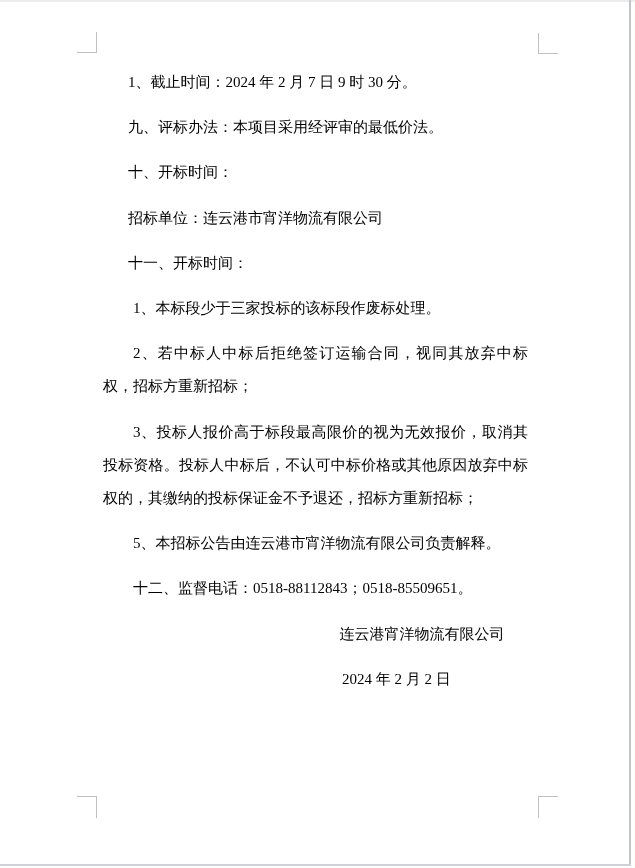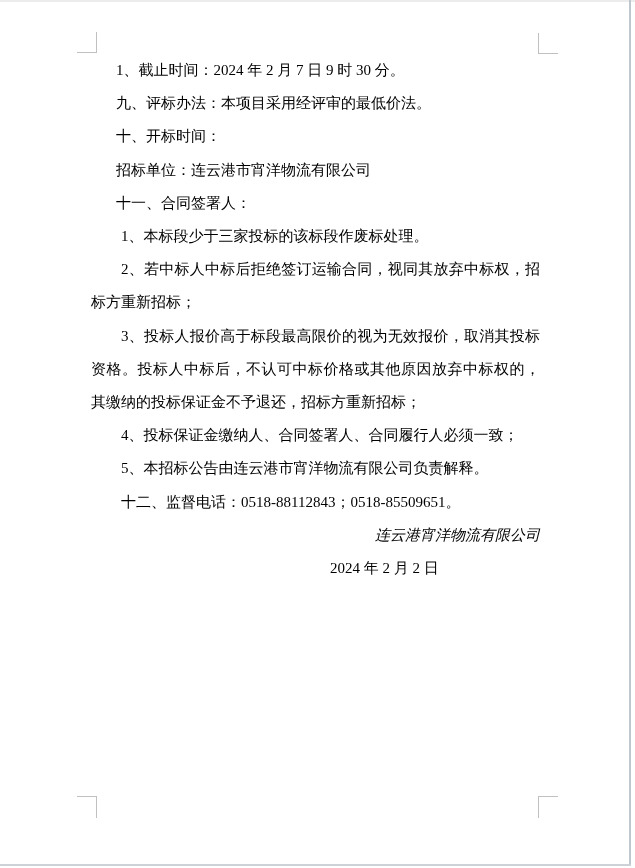--- a/index.html
+++ b/index.html
@@ -39,49 +39,48 @@
     position: absolute;
     left: 91px;
     top: 54px;
     width: 449px;
     font-size: 15px;
     line-height: 33.2px;
     text-align: justify;
     letter-spacing: 0;
   }
   .doc-body p {
-    margin: 0;
+    margin: 12px;
     padding: 0;
     white-space: pre-wrap;
     word-break: break-all;
   }
   .ind-normal    { text-indent: 25px; }
   .ind-deep      { text-indent: 30px; }
-  .ind-signature { text-indent: 213px; text-align: right; font-style: italic; }
+  .ind-signature { text-indent: 213px; text-align: center; }
   .ind-date      { text-indent: 239px; text-align: left; }
 </style>
 </head>
 <body>
 
 <div class="edge-top"></div>
 <div class="edge-right"></div>
 <div class="edge-bottom"></div>
 
 <div class="crop crop-tl"></div>
 <div class="crop crop-tr"></div>
 <div class="crop crop-bl"></div>
 <div class="crop crop-br"></div>
 
 <div class="doc-body" id="doc-body">
     <p class="ind-normal">1、截止时间：2024 年 2 月 7 日 9 时 30 分。</p>
     <p class="ind-normal">九、评标办法：本项目采用经评审的最低价法。</p>
     <p class="ind-normal">十、开标时间：</p>
     <p class="ind-normal">招标单位：连云港市宵洋物流有限公司</p>
-    <p class="ind-normal">十一、合同签署人：</p>
+    <p class="ind-normal">十一、开标时间：</p>
     <p class="ind-deep">1、本标段少于三家投标的该标段作废标处理。</p>
     <p class="ind-deep">2、若中标人中标后拒绝签订运输合同，视同其放弃中标权，招标方重新招标；</p>
     <p class="ind-deep">3、投标人报价高于标段最高限价的视为无效报价，取消其投标资格。投标人中标后，不认可中标价格或其他原因放弃中标权的，其缴纳的投标保证金不予退还，招标方重新招标；</p>
-    <p class="ind-deep">4、投标保证金缴纳人、合同签署人、合同履行人必须一致；</p>
     <p class="ind-deep">5、本招标公告由连云港市宵洋物流有限公司负责解释。</p>
     <p class="ind-deep">十二、监督电话：0518-88112843；0518-85509651。</p>
     <p class="ind-signature">连云港宵洋物流有限公司</p>
     <p class="ind-date">2024 年 2 月 2 日</p>
   </div>
 
 </body></html>

